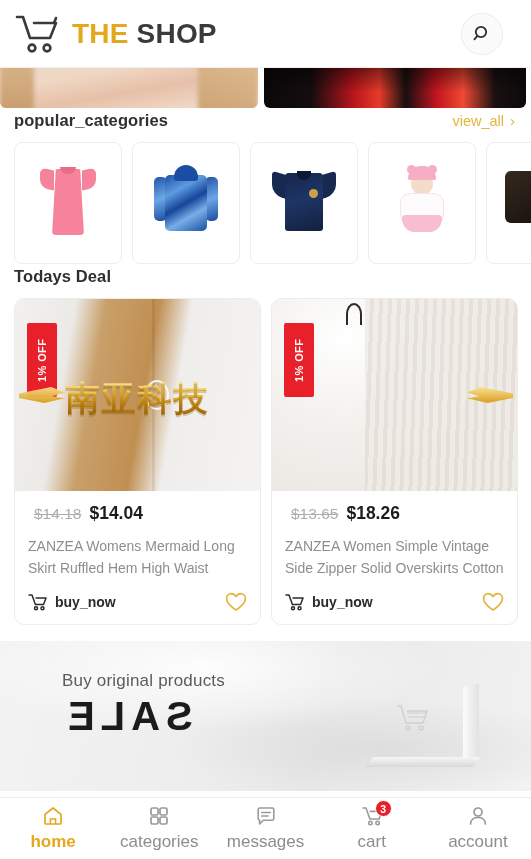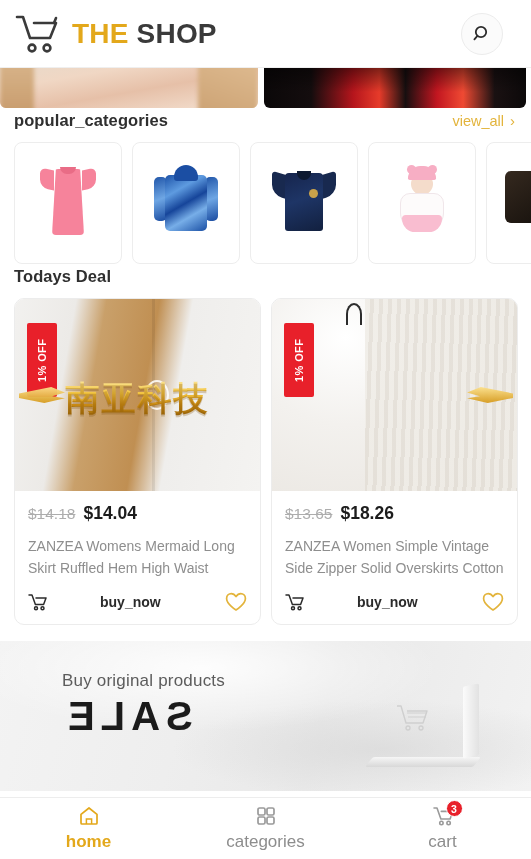--- a/index.html
+++ b/index.html
@@ -223,31 +223,31 @@
     position:absolute; top:50%; transform:translateY(-50%);
     width: 46px; height: 16px; z-index:4;
     background: linear-gradient(180deg,#FCE08A,#D69A1C);
     clip-path: polygon(0 40%, 70% 0, 100% 35%, 72% 58%, 100% 70%, 55% 100%, 0 68%);
     opacity:.95;
   }
   .wm-wing.left { left: 4px; }
   .wm-wing.right { right: 4px; transform: translateY(-50%) scaleX(-1); }
 
   .deal-body { padding: 12px 13px 12px 13px; }
-  .price-line { display:flex; align-items:baseline; gap:8px; margin-bottom: 12px; }
+  .price-line { display:flex; align-items:baseline; gap:8px; margin-bottom: 12px; margin-left: 6px; }
   .price-old { color:#adadad; text-decoration: line-through; font-size: 15.5px; }
   .price-new { color:#1c1c1c; font-weight:bold; font-size: 17.5px; }
   .deal-title {
     color:#8e8e8e; font-size: 14px; line-height: 1.55;
     height: 44px; overflow:hidden;
     margin-bottom: 12px;
   }
   .deal-foot { display:flex; align-items:center; justify-content:space-between; }
   .buy-now { display:flex; align-items:center; gap:8px; }
-  .buy-label { font-size: 14px; font-weight:bold; color:#2b2b2b;margin-left:45px; }
+  .buy-label { font-size: 14px; font-weight:bold; color:#2b2b2b; }
 
   
   .sale-banner {
     margin-top: 16px;
     height: 150px;
     background: linear-gradient(105deg,#f3f3f3 0%, #eeeeee 35%, #e9e9e9 60%, #f2f2f2 100%);
     position: relative;
     overflow: hidden;
   }
   .sale-banner .swoosh {
@@ -513,29 +513,47 @@
         <svg width="22" height="22" viewBox="0 0 22 22">
           <rect x="3" y="3" width="7" height="7" rx="1.6" fill="none" stroke="#9a9a9a" stroke-width="1.7"></rect>
           <rect x="12" y="3" width="7" height="7" rx="1.6" fill="none" stroke="#9a9a9a" stroke-width="1.7"></rect>
           <rect x="3" y="12" width="7" height="7" rx="1.6" fill="none" stroke="#9a9a9a" stroke-width="1.7"></rect>
           <rect x="12" y="12" width="7" height="7" rx="1.6" fill="none" stroke="#9a9a9a" stroke-width="1.7"></rect>
         </svg>
       </span>
       <span class="nav-label">categories</span>
     </div>
 
+    <div class="nav-item">
+      <span>
+        <svg width="22" height="22" viewBox="0 0 22 22">
+          <path d="M3.2 4.6 a1.6 1.6 0 0 1 1.6 -1.6 h12.4 a1.6 1.6 0 0 1 1.6 1.6 v9 a1.6 1.6 0 0 1 -1.6 1.6 H8.4 L4.6 19 v-3.8 h-0 a1.6 1.6 0 0 1 -1.4 -1.6 Z" fill="none" stroke="#9a9a9a" stroke-width="1.6" stroke-linejoin="round"></path>
+          <path d="M6.6 7.6 h8.8 M6.6 11 h6.4" stroke="#9a9a9a" stroke-width="1.5" stroke-linecap="round"></path>
+        </svg>
+      </span>
+      <span class="nav-label">messages</span>
+    </div>
 
     <div class="nav-item">
       <span class="nav-badge">3</span>
       <span>
         <svg width="22" height="22" viewBox="0 0 22 22">
           <path d="M2 3 h3 l3.9 11 h9.2 l2.6 -7.6 h-11.4" fill="none" stroke="#9a9a9a" stroke-width="1.6" stroke-linecap="round" stroke-linejoin="round"></path>
           <circle cx="9.4" cy="18" r="1.7" fill="none" stroke="#9a9a9a" stroke-width="1.6"></circle>
           <circle cx="16.6" cy="18" r="1.7" fill="none" stroke="#9a9a9a" stroke-width="1.6"></circle>
         </svg>
       </span>
       <span class="nav-label">cart</span>
     </div>
 
+    <div class="nav-item">
+      <span>
+        <svg width="22" height="22" viewBox="0 0 22 22">
+          <circle cx="11" cy="7" r="4" fill="none" stroke="#9a9a9a" stroke-width="1.7"></circle>
+          <path d="M3.6 19 C3.6 14.6 7 12.4 11 12.4 C15 12.4 18.4 14.6 18.4 19" fill="none" stroke="#9a9a9a" stroke-width="1.7" stroke-linecap="round"></path>
+        </svg>
+      </span>
+      <span class="nav-label">account</span>
+    </div>
 
   </div>
 
 </div>
 
 </body></html>

